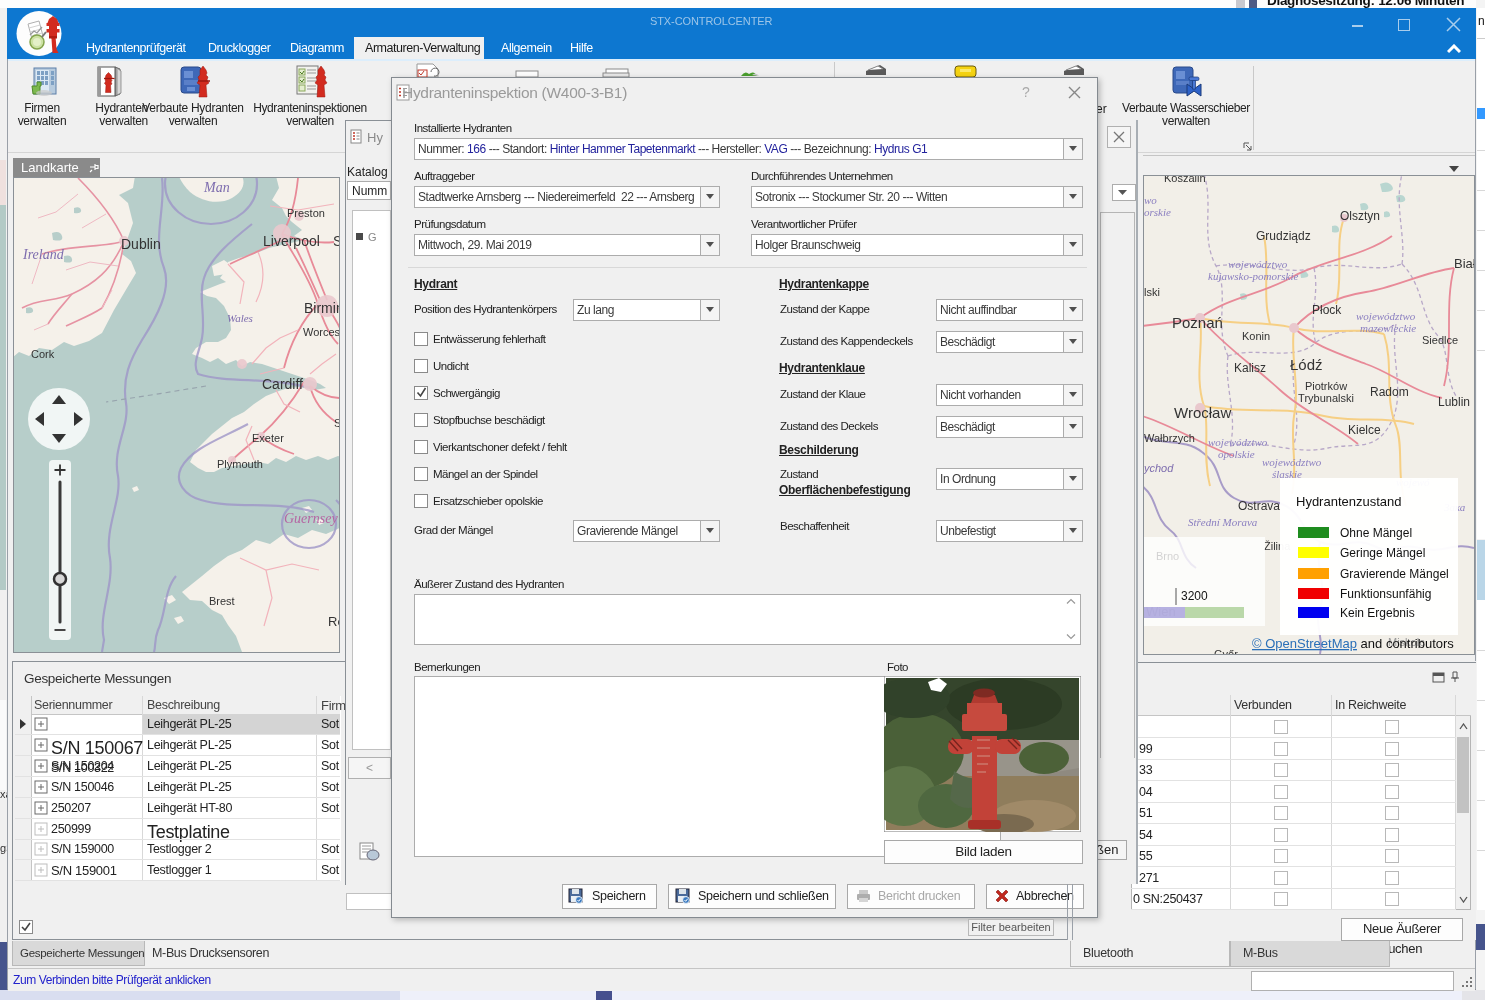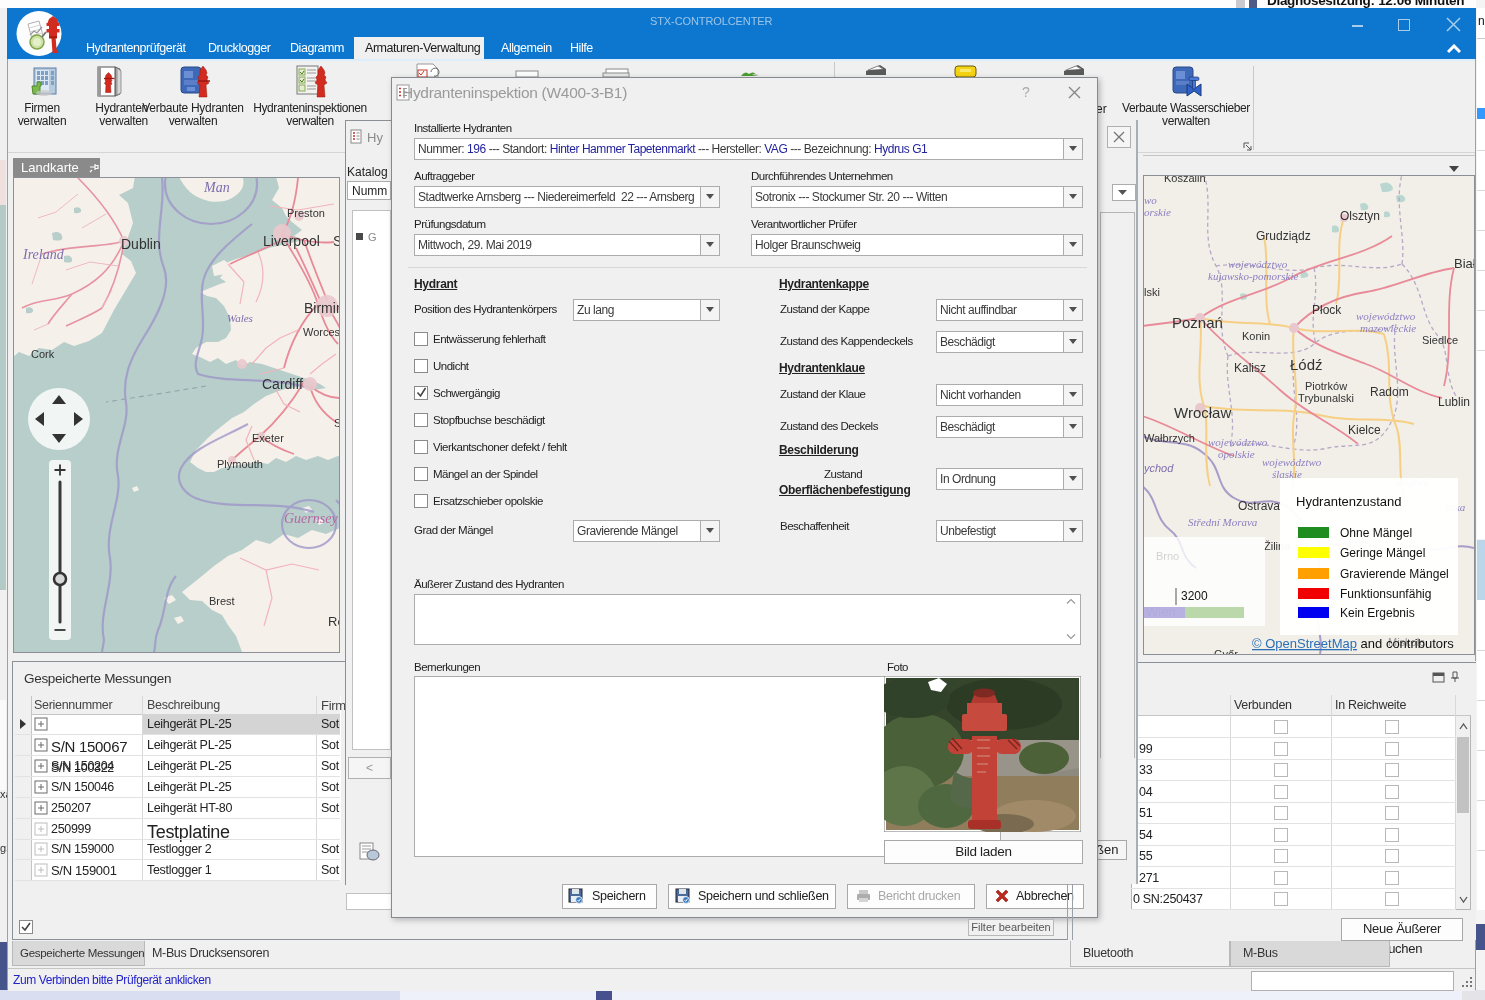--- a/index.html
+++ b/index.html
@@ -353,21 +353,21 @@
       <path d="M4,7 h6 M7,4 v6" stroke="#6a6a6a"></path>
     </svg>
     <div class="a" style="left:51px;top:717px;font-size:12.5px;letter-spacing:-0.3px;color:#222;margin-top:44px;">S/N 100322</div>
     <div class="a" style="left:147px;top:717px;font-size:12.5px;letter-spacing:-0.3px;color:#222;">Leihgerät PL-25</div>
     <div class="a" style="left:321px;top:717px;font-size:12.5px;letter-spacing:-0.3px;color:#222;">Sot</div>
     <div class="a" style="left:15px;top:734px;width:325px;height:1px;background:#e2e2e2;"></div>
     <svg class="a" style="left:34px;top:738px" width="14" height="14">
       <rect x="1" y="1" width="12" height="12" fill="#fff" stroke="#6a6a6a"></rect>
       <path d="M4,7 h6 M7,4 v6" stroke="#6a6a6a"></path>
     </svg>
-    <div class="a" style="left:51px;top:738px;font-size:15px;letter-spacing:-0.3px;color:#222;">S/N 150067</div>
+    <div class="a" style="left:51px;top:738px;font-size:18px;letter-spacing:-0.3px;color:#222;">S/N 150067</div>
     <div class="a" style="left:147px;top:738px;font-size:12.5px;letter-spacing:-0.3px;color:#222;">Leihgerät PL-25</div>
     <div class="a" style="left:321px;top:738px;font-size:12.5px;letter-spacing:-0.3px;color:#222;">Sot</div>
     <div class="a" style="left:15px;top:755px;width:325px;height:1px;background:#e2e2e2;"></div>
     <svg class="a" style="left:34px;top:759px" width="14" height="14">
       <rect x="1" y="1" width="12" height="12" fill="#fff" stroke="#6a6a6a"></rect>
       <path d="M4,7 h6 M7,4 v6" stroke="#6a6a6a"></path>
     </svg>
     <div class="a" style="left:51px;top:759px;font-size:12.5px;letter-spacing:-0.3px;color:#222;">S/N 150204</div>
     <div class="a" style="left:147px;top:759px;font-size:12.5px;letter-spacing:-0.3px;color:#222;">Leihgerät PL-25</div>
     <div class="a" style="left:321px;top:759px;font-size:12.5px;letter-spacing:-0.3px;color:#222;">Sot</div>
@@ -677,21 +677,21 @@
     <path d="M7,4.5 h4 M7,8 h4 M7,11.5 h4" stroke="#999"></path>
   </svg>
 <div class="a" style="left:402px;top:84px;font-size:15.5px;letter-spacing:-0.3px;color:#9a9a9a;text-align:center;">Hydranteninspektion (W400-3-B1)</div>
 <div class="a" style="left:1022px;top:84px;font-size:14px;color:#aaa;">?</div>
 <svg class="a" style="left:1068px;top:86px;" width="13" height="13">
     <path d="M1,1 L12,12 M12,1 L1,12" stroke="#888" stroke-width="1.4"></path>
   </svg>
 
 <div class="a lbl" style="left:414px;top:122px;">Installierte Hydranten</div>
 <div class="a combo" style="left:414px;top:138px;width:667px;height:20px;">
-  <div class="txt">Nummer: <span class="blue">196</span> --- Standort: <span class="blue">Hinter Hammer Tapetenmarkt</span> --- Hersteller: <span class="blue">VAG</span> --- Bezeichnung: <span class="blue">Hydrus G1</span></div>
+  <div class="txt">Nummer: <span class="blue">166</span> --- Standort: <span class="blue">Hinter Hammer Tapetenmarkt</span> --- Hersteller: <span class="blue">VAG</span> --- Bezeichnung: <span class="blue">Hydrus G1</span></div>
   <div class="arr"></div>
 </div>
 <div class="a lbl" style="left:414px;top:170px;">Auftraggeber</div>
 <div class="a combo" style="left:414px;top:186px;width:304px;height:20px;">
   <div class="txt blue">Stadtwerke Arnsberg --- Niedereimerfeld&nbsp; 22 --- Arnsberg</div>
     <div class="arr"></div>
 </div>
 <div class="a lbl" style="left:751px;top:170px;">Durchführendes Unternehmen</div>
 <div class="a combo" style="left:751px;top:186px;width:330px;height:20px;">
   <div class="txt blue">Sotronix --- Stockumer Str. 20 --- Witten</div>
@@ -754,21 +754,21 @@
 <div class="a combo" style="left:936px;top:384px;width:145px;height:20px;">
     <div class="txt">Nicht vorhanden</div>
     <div class="arr"></div>
   </div>
 <div class="a lbl" style="left:780px;top:420px;">Zustand des Deckels</div>
 <div class="a combo" style="left:936px;top:416px;width:145px;height:20px;">
     <div class="txt">Beschädigt</div>
     <div class="arr"></div>
   </div>
 <div class="a hdln" style="left:779px;top:443px;">Beschilderung</div>
-<div class="a lbl" style="left:824px;top:468px;">Zustand</div>
+<div class="a lbl" style="left:780px;top:468px;">Zustand</div>
 <div class="a combo" style="left:936px;top:468px;width:145px;height:20px;">
     <div class="txt">In Ordnung</div>
     <div class="arr"></div>
   </div>
 <div class="a hdln" style="left:779px;top:483px;">Oberflächenbefestigung</div>
 <div class="a lbl" style="left:780px;top:520px;">Beschaffenheit</div>
 <div class="a combo" style="left:936px;top:520px;width:145px;height:20px;">
     <div class="txt">Unbefestigt</div>
     <div class="arr"></div>
   </div>

